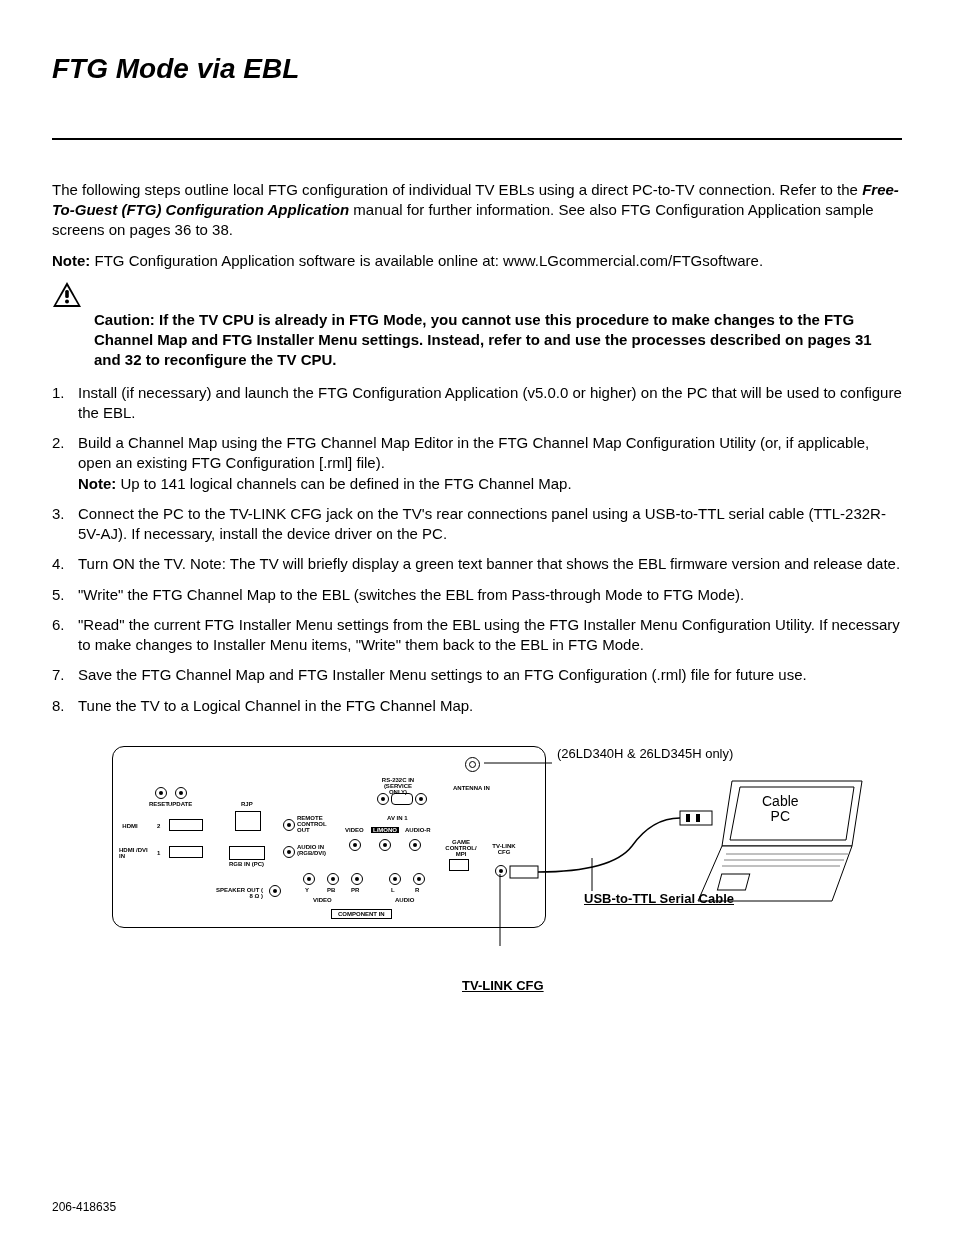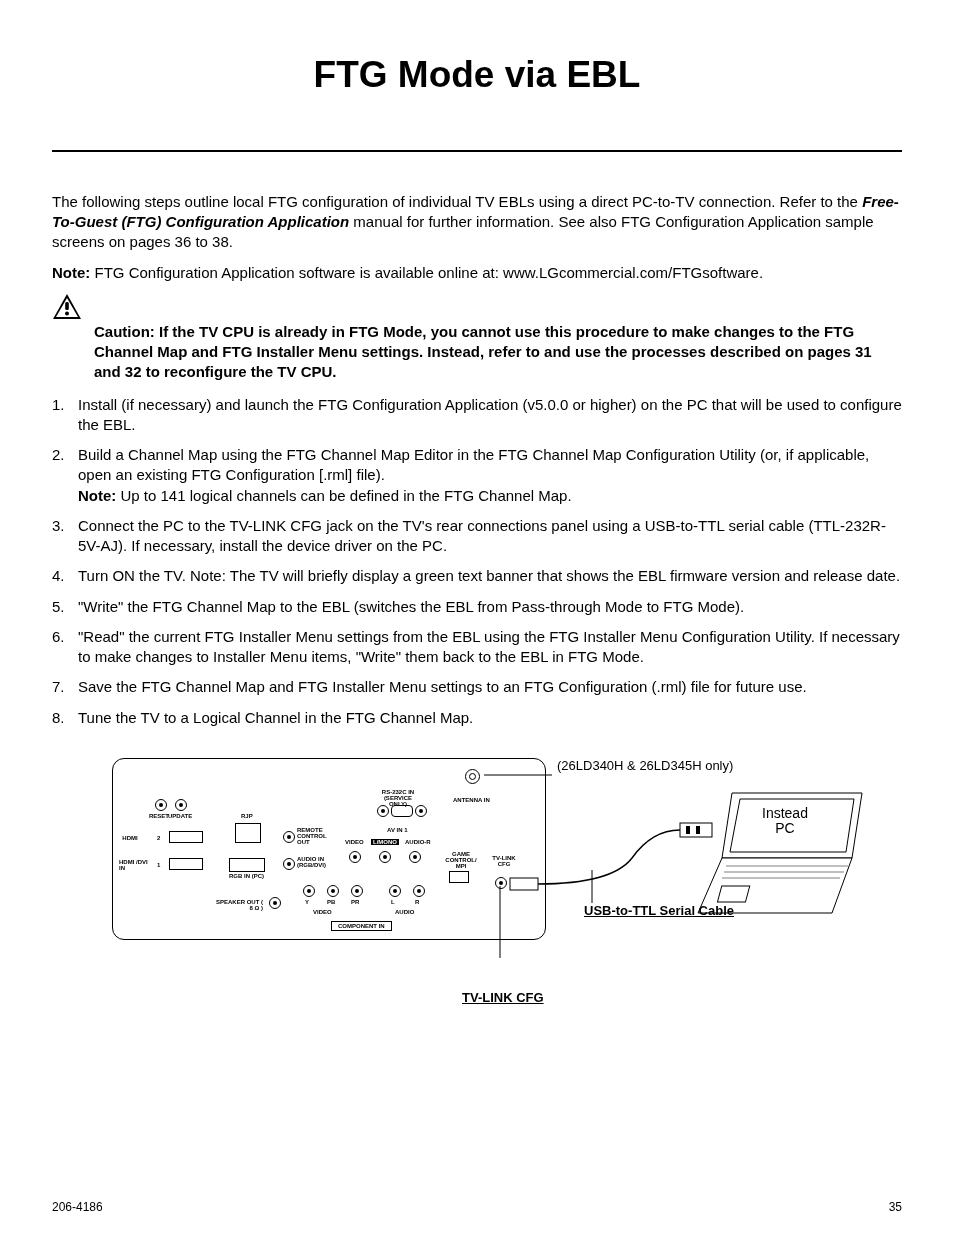--- a/index.html
+++ b/index.html
@@ -7,24 +7,25 @@
     font-size: 15px;
     color: #000;
     background: #fff;
     margin: 0;
     padding: 40px 52px 30px 52px;
     width: 954px;
     box-sizing: border-box;
     line-height: 1.35;
   }
   .page-title {
-    font-size: 37px;
+    font-size: 28px;
     font-weight: bold;
-    text-align: center;
+    text-align: left;
     margin: 10px 0 50px 0;
+    font-style: italic;
   }
   .hr-rule {
     border: none;
     border-top: 2px solid #000;
     margin: 0 0 40px 0;
   }
   p { margin: 0 0 10px 0; }
   .intro em, .intro i { font-style: italic; font-weight: bold; }
   .bold { font-weight: bold; }
   .caution-row {
@@ -74,21 +75,21 @@
   .port { position:absolute; border:1px solid #000; }
   .laptop {
     position: absolute;
     right: 30px;
     top: 30px;
     width: 180px;
     height: 140px;
   }
   .callout { position:absolute; font-size:13px; line-height:1.25; }
   .callout .h { font-weight:bold;text-decoration:underline; }
-  .footer { position: absolute; bottom: 20px; left:52px; right:52px; display:flex; justify-content:space-between; font-size:12px; }
+  .footer { position: absolute; bottom: 20px; left:52px; right:52px; display:flex; font-size:12px; }
   .page-num { font-size:12px; }
 </style>
 </head>
 <body>
 
 <div class="page-title">FTG Mode via EBL</div>
 <hr class="hr-rule">
 
 <p class="intro">
   <span>The following steps outline local FTG configuration of individual TV EBLs using a direct PC-to-TV connection. Refer to the </span><i>Free-To-Guest (FTG) Configuration Application</i><span> manual for further information. See also FTG Configuration Application sample screens on pages 36 to 38.</span>
@@ -216,21 +217,21 @@
       <polygon points="48,11 162,11 154,64 38,64" fill="#fff" stroke="#000"></polygon>
       <polygon points="30,70 160,70 140,125 6,125" fill="#fff" stroke="#000"></polygon>
       <rect x="56" y="98" width="28" height="16" transform="skewX(-15)" fill="#fff" stroke="#000"></rect>
       <g stroke="#000" stroke-width="0.5">
         <line x1="34" y1="78" x2="156" y2="78"></line>
           <line x1="32" y1="84" x2="152" y2="84"></line>
         <line x1="30" y1="90" x2="148" y2="90"></line>
       </g>
     </svg>
     <div style="position:absolute;left:70px;top:18px;font-size:14px;text-align:center;line-height:1.1">
-      <span>Instead</span><br>
+      <span>Cable</span><br>
       <span>PC</span>
     </div>
   </div>
 
   <div class="callout" style="left:505px;top:0px">(26LD340H &amp; 26LD345H only)</div>
 
   <div class="callout" style="left:532px;top:145px;width:150px">
     <div class="h">USB-to-TTL Serial Cable</div>
   </div>
 

